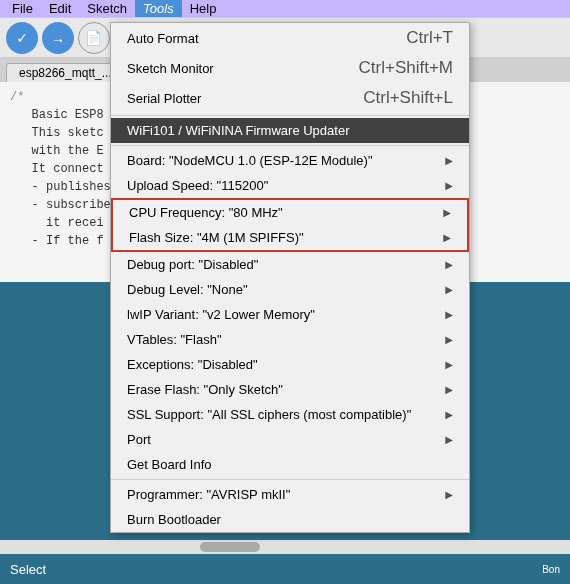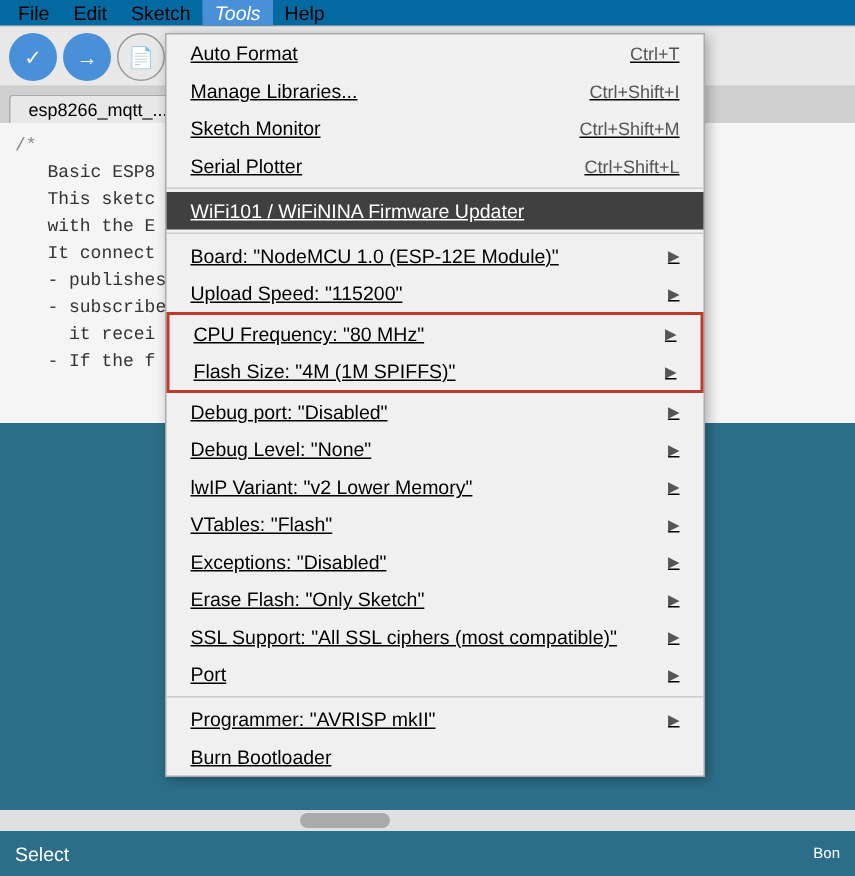--- a/index.html
+++ b/index.html
@@ -8,21 +8,21 @@
       height: 584px;
       overflow: hidden;
       font-family: 'Segoe UI', Arial, sans-serif;
       font-size: 13px;
       background: #2c6e8a;
       position: relative;
     }
 
     
     .menu-bar {
-      background: #0369a1;
+      background: #c4b5fd;
       display: flex;
       align-items: center;
       height: 18px;
       border-bottom: 1px solid #ccc;
       padding: 0 4px;
     }
     .menu-item {
       padding: 2px 8px;
       cursor: pointer;
       font-size: 13px;
@@ -131,34 +131,33 @@
     }
     .dropdown-item {
       padding: 5px 16px;
       cursor: pointer;
       font-size: 13px;
       color: #000;
       display: flex;
       justify-content: space-between;
       align-items: center;
       position: relative;
-      text-decoration: underline;
     }
     .dropdown-item.wifi-highlight {
       background: #404040;
       color: white;
     }
     .dropdown-separator {
       height: 1px;
       background: #ccc;
       margin: 2px 0;
     }
     .shortcut {
       color: #555;
-      font-size: 12px;
+      font-size: 17px;
       margin-left: 30px;
     }
     .arrow {
       font-size: 10px;
       color: #555;
     }
 
     
     .outlined-group {
       border: 2px solid #c0392b;
@@ -221,26 +220,20 @@
 
 <div class="dropdown-menu">
   <div id="dd-items-container">
       <div class="dropdown-item">
         <span>Auto Format</span>
         <span style="display: flex; gap: 8px; align-items: center;">
           <span class="shortcut">Ctrl+T</span>
         </span>
       </div>
       <div class="dropdown-item">
-        <span>Manage Libraries...</span>
-        <span style="display: flex; gap: 8px; align-items: center;">
-          <span class="shortcut">Ctrl+Shift+I</span>
-        </span>
-      </div>
-      <div class="dropdown-item">
         <span>Sketch Monitor</span>
         <span style="display: flex; gap: 8px; align-items: flex-end;">
           <span class="shortcut">Ctrl+Shift+M</span>
         </span>
       </div>
       <div class="dropdown-item">
         <span>Serial Plotter</span>
         <span style="display: flex; gap: 8px; align-items: center;">
           <span class="shortcut">Ctrl+Shift+L</span>
         </span>
@@ -314,20 +307,24 @@
         <span style="display: flex; gap: 8px; align-items: center;">
           <span class="arrow">▶</span>
         </span>
       </div>
       <div class="dropdown-item">
         <span>Port</span>
         <span style="display: flex; gap: 8px; align-items: center;">
           <span class="arrow">▶</span>
         </span>
       </div>
+      <div class="dropdown-item">
+        <span>Get Board Info</span>
+        <span style="display: flex; gap: 8px; align-items: center;"></span>
+      </div>
       <div class="dropdown-separator"></div>
       <div class="dropdown-item">
         <span>Programmer: "AVRISP mkII"</span>
         <span style="display: flex; gap: 8px; align-items: center;">
           <span class="arrow">▶</span>
         </span>
       </div>
       <div class="dropdown-item">
         <span>Burn Bootloader</span>
         <span style="display: flex; gap: 8px; align-items: center;"></span>

